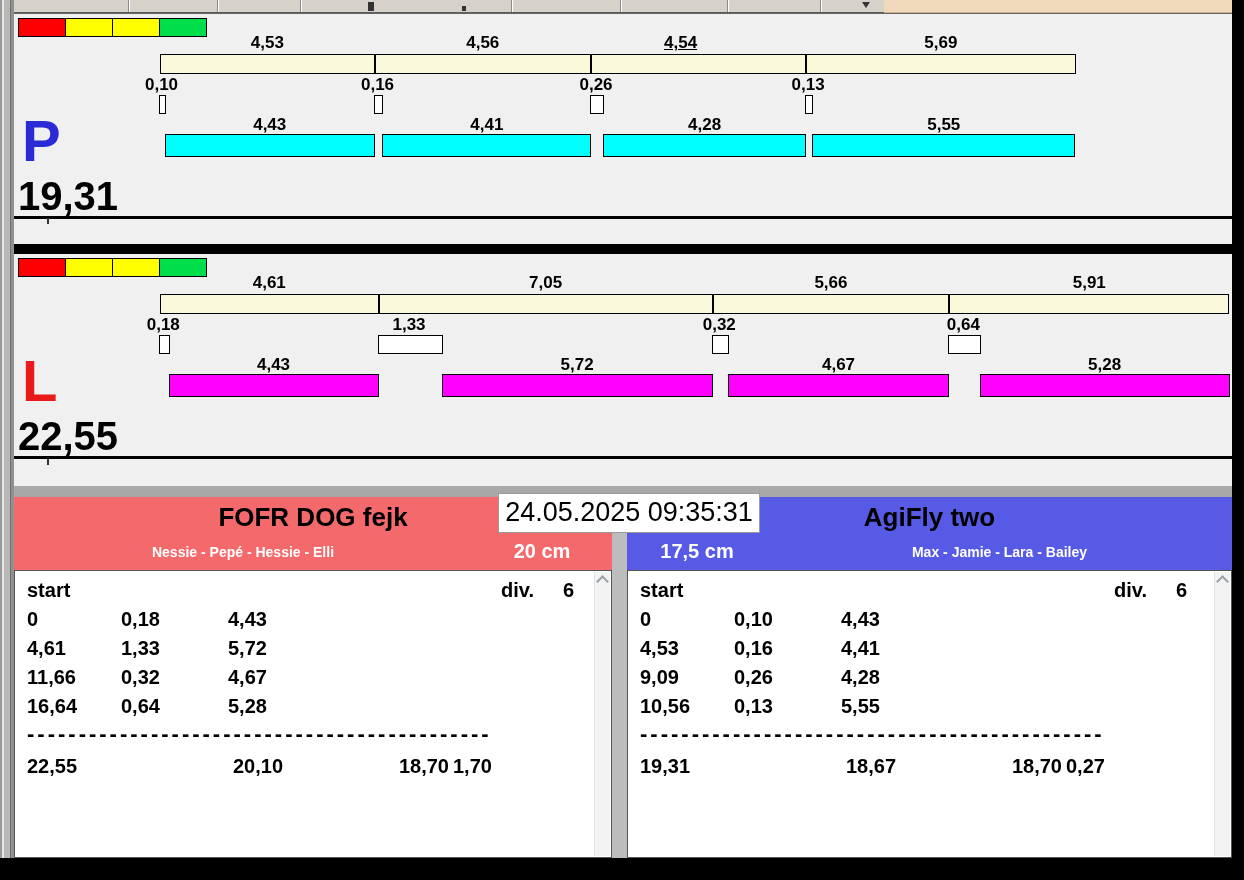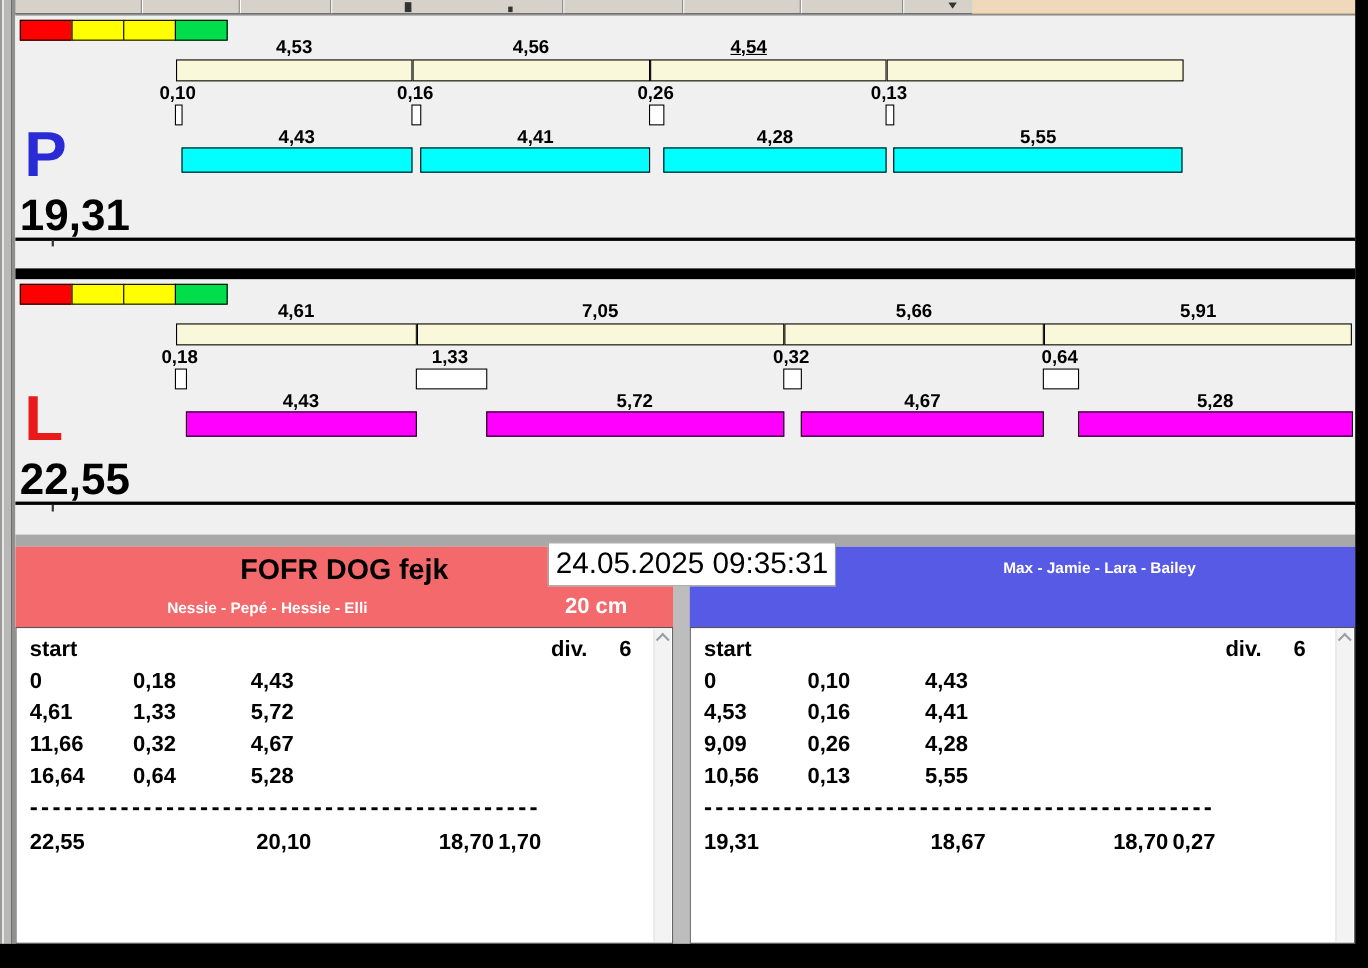--- a/index.html
+++ b/index.html
@@ -119,20 +119,21 @@
           <div class="pass-label" style="left: 328.514px; width: 70px;">0,16</div>
           <div class="dog-bar" style="left: 368.306px; width: 207.034px; background: rgb(0, 255, 255);"></div>
           <div class="dog-label" style="left: 368.306px; width: 209.034px;">4,41</div>
           <div class="seg" style="left: 576.866px; width: 213.196px;"></div>
           <div class="seg-label" style="left: 559px; width: 215.196px; text-decoration: underline;">4,54</div>
           <div class="pass-box" style="left: 575.866px; width: 12.324px;"></div>
           <div class="pass-label" style="left: 547.028px; width: 70px;">0,26</div>
           <div class="dog-bar" style="left: 589.19px; width: 200.872px; background: rgb(0, 255, 255);"></div>
           <div class="dog-label" style="left: 589.19px; width: 202.872px;">4,28</div>
           <div class="seg" style="left: 792.062px; width: 267.706px;"></div>
+          <div class="seg-label" style="left: 792.062px; width: 269.706px;">5,69</div>
           <div class="pass-box" style="left: 791.062px; width: 6.162px;"></div>
           <div class="pass-label" style="left: 759.143px; width: 70px;">0,13</div>
           <div class="dog-bar" style="left: 798.224px; width: 261.07px; background: rgb(0, 255, 255);"></div>
           <div class="dog-label" style="left: 798.224px; width: 263.07px;">5,55</div>
         </div>
       <div class="letter" style="color: rgb(43, 43, 214);">P</div>
       <div class="total">19,31</div>
     </section>
     <div class="tick p"></div>
 
@@ -180,20 +181,21 @@
     <div class="panel-gap"></div>
 
     <header class="team-head left" style="background: rgb(244, 105, 108);">
       <div class="team-title">FOFR DOG fejk</div>
       <div class="team-sub">
         <div class="team-dogs">Nessie - Pepé - Hessie - Elli</div>
         <div class="jump-height">20 cm</div>
       </div>
     </header>
     <header class="team-head right" style="background: rgb(87, 90, 228);">
+      <div class="team-title">AgiFly two</div>
       <div class="team-sub">
         <div class="jump-height">17,5 cm</div>
         <div class="team-dogs">Max - Jamie - Lara - Bailey</div>
       </div>
     </header>
     <div class="date-box">24.05.2025 09:35:31</div>
 
     <div class="results left">
       <div class="thead">
         <span class="c1">start</span>

